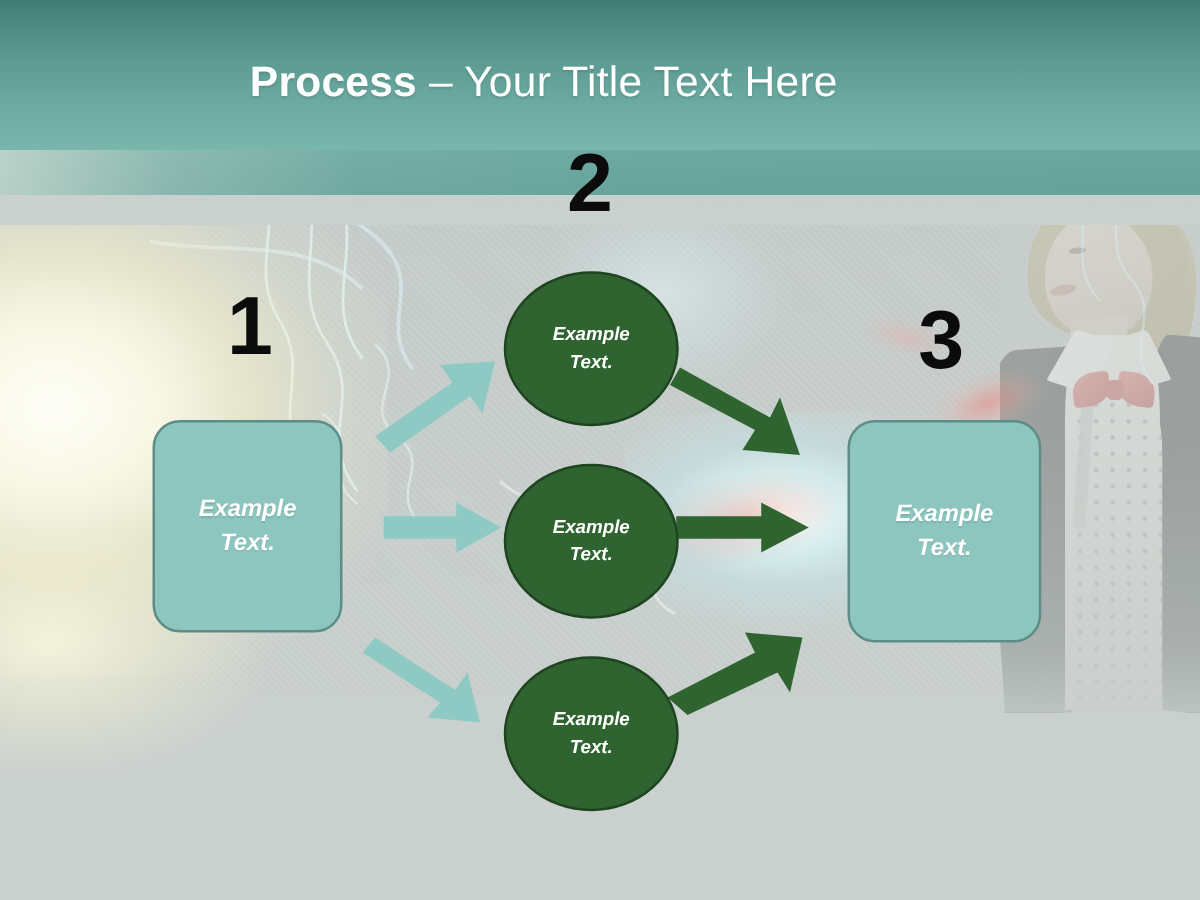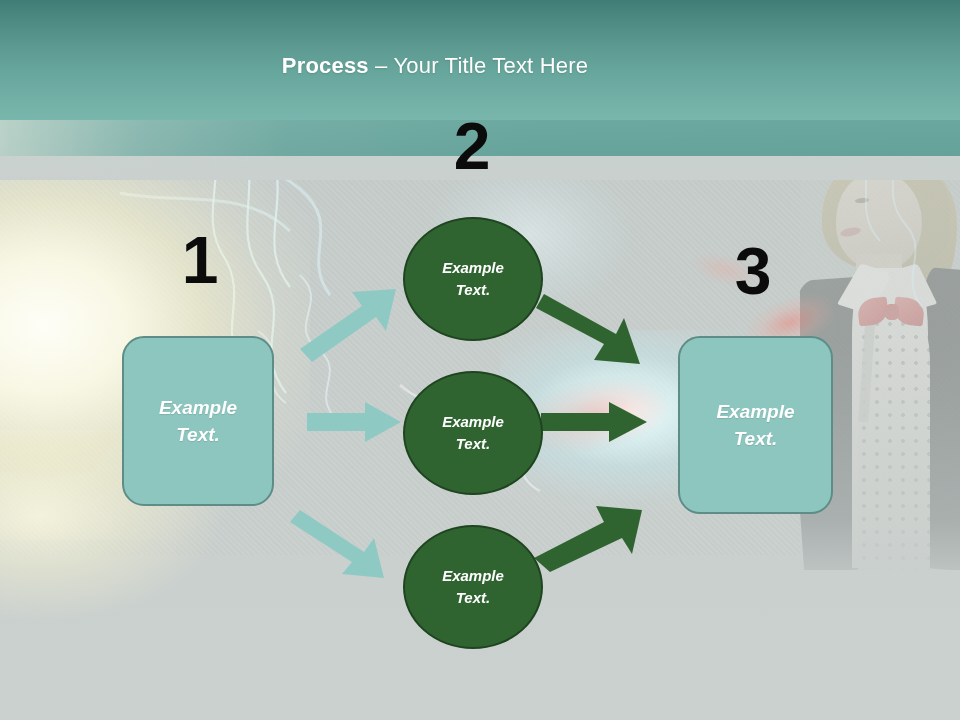--- a/index.html
+++ b/index.html
@@ -301,21 +301,21 @@
         rgba(201,209,206,0.95) 0%,
         rgba(201,208,205,1) 100%);
   }
 
   .title {
     position: absolute;
     left: 0; top: 46px;
     width: 870px;
     text-align: center;
     color: #ffffff;
-    font-size: 22px;
+    font-size: 34px;
     letter-spacing: 0.2px;
     line-height: 40px;
     white-space: nowrap;
     text-shadow: 0 1px 2px rgba(0,0,0,0.12);
   }
   .title .t-strong { font-weight: bold; }
   .title .t-rest   { font-weight: normal; }
 
   
   .step-num {

